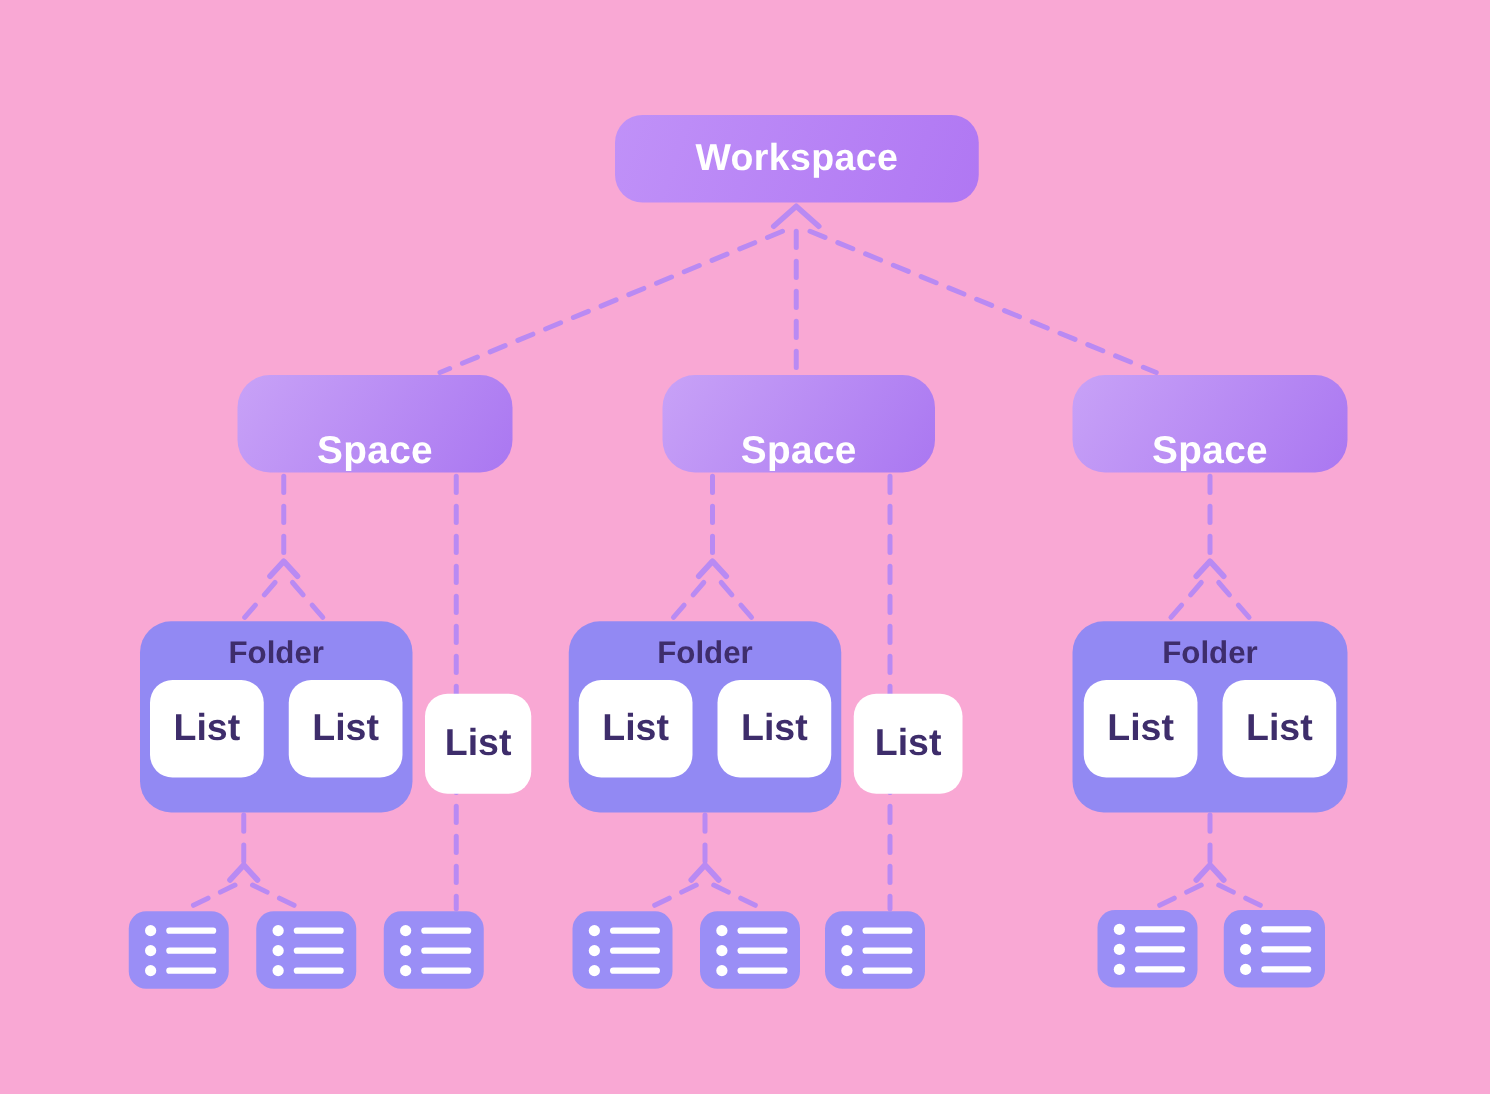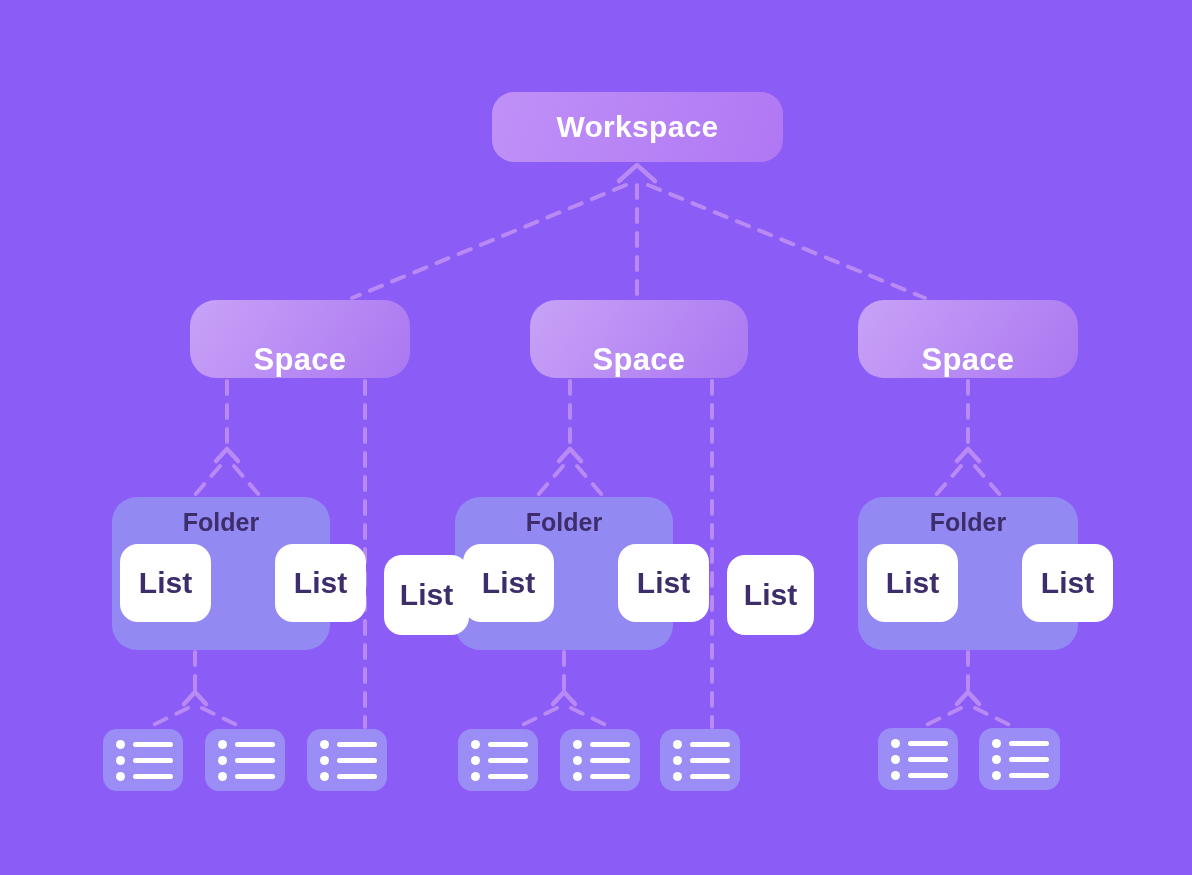--- a/index.html
+++ b/index.html
@@ -1,19 +1,19 @@
 <!DOCTYPE html>
 <html style="--workspace-start: #c091f8; --workspace-end: #b077f3; --space-start: #c8a2f7; --space-end: #aa77f1; --folder-fill: #9289f3; --list-fill: #ffffff; --task-fill: #9a8ef6; --connector: #b98af3; --text-dark: #3e2d6b; --text-light: #ffffff;"><head>
 <meta charset="utf-8">
 <style>
   html,body{margin:0;padding:0;background:#ffffff;}
   .canvas{
     position:relative;
     width:1192px;height:875px;
-    background:#8b5cf6;
+    background:#f9a8d4;
     font-family:"Liberation Sans", sans-serif;
     overflow:hidden;
   }
   svg.connectors{position:absolute;left:0;top:0;pointer-events:none;}
   .dash{stroke:var(--connector,#b98af3);stroke-width:4;stroke-linecap:round;stroke-dasharray:13 11;fill:none;}
   .solid{stroke:var(--connector,#b98af3);stroke-width:4.5;stroke-linecap:round;stroke-linejoin:round;fill:none;}
 
   .node{position:absolute;box-sizing:border-box;}
 
   .workspace{
@@ -35,21 +35,21 @@
     padding-top:9px;
   }
   .folder-label{
     font-size:25px;font-weight:700;color:var(--text-dark,#3e2d6b);line-height:1.3;
   }
   .folder-lists{display:flex;gap:20px;margin-top:5px;}
   .list-box{
     background:var(--list-fill,#ffffff);
     border-radius:18px;
     display:flex;align-items:center;justify-content:center;
-    font-size:30px;font-weight:700;color:var(--text-dark,#3e2d6b);margin-left:44px;
+    font-size:30px;font-weight:700;color:var(--text-dark,#3e2d6b);
   }
   .folder-lists .list-box{width:91px;height:78px;}
   .standalone-list{position:absolute;}
 
   .task{
     position:absolute;width:80px;height:62px;
     background:var(--task-fill,#9a8ef6);
     border-radius:14px;
     display:flex;flex-direction:column;justify-content:center;gap:7px;
     padding-left:13px;box-sizing:border-box;

